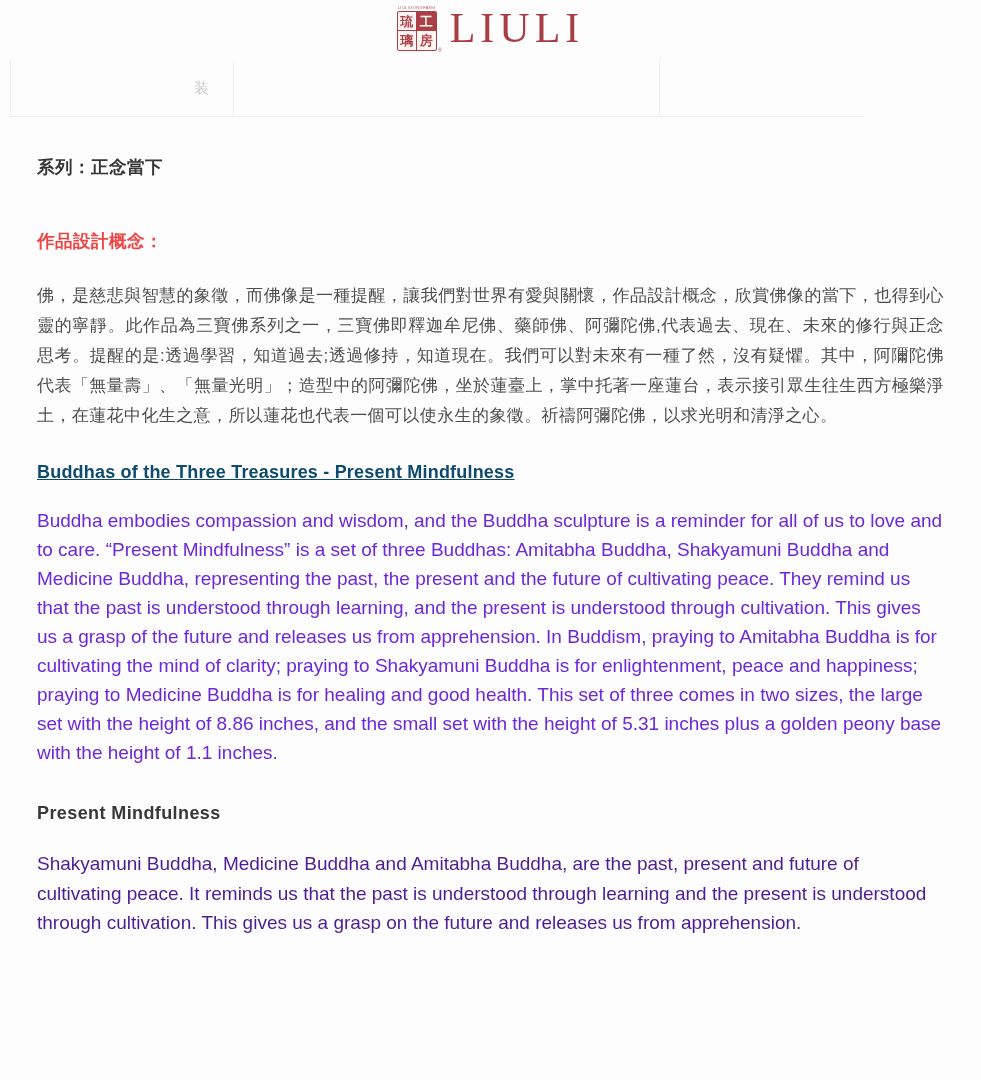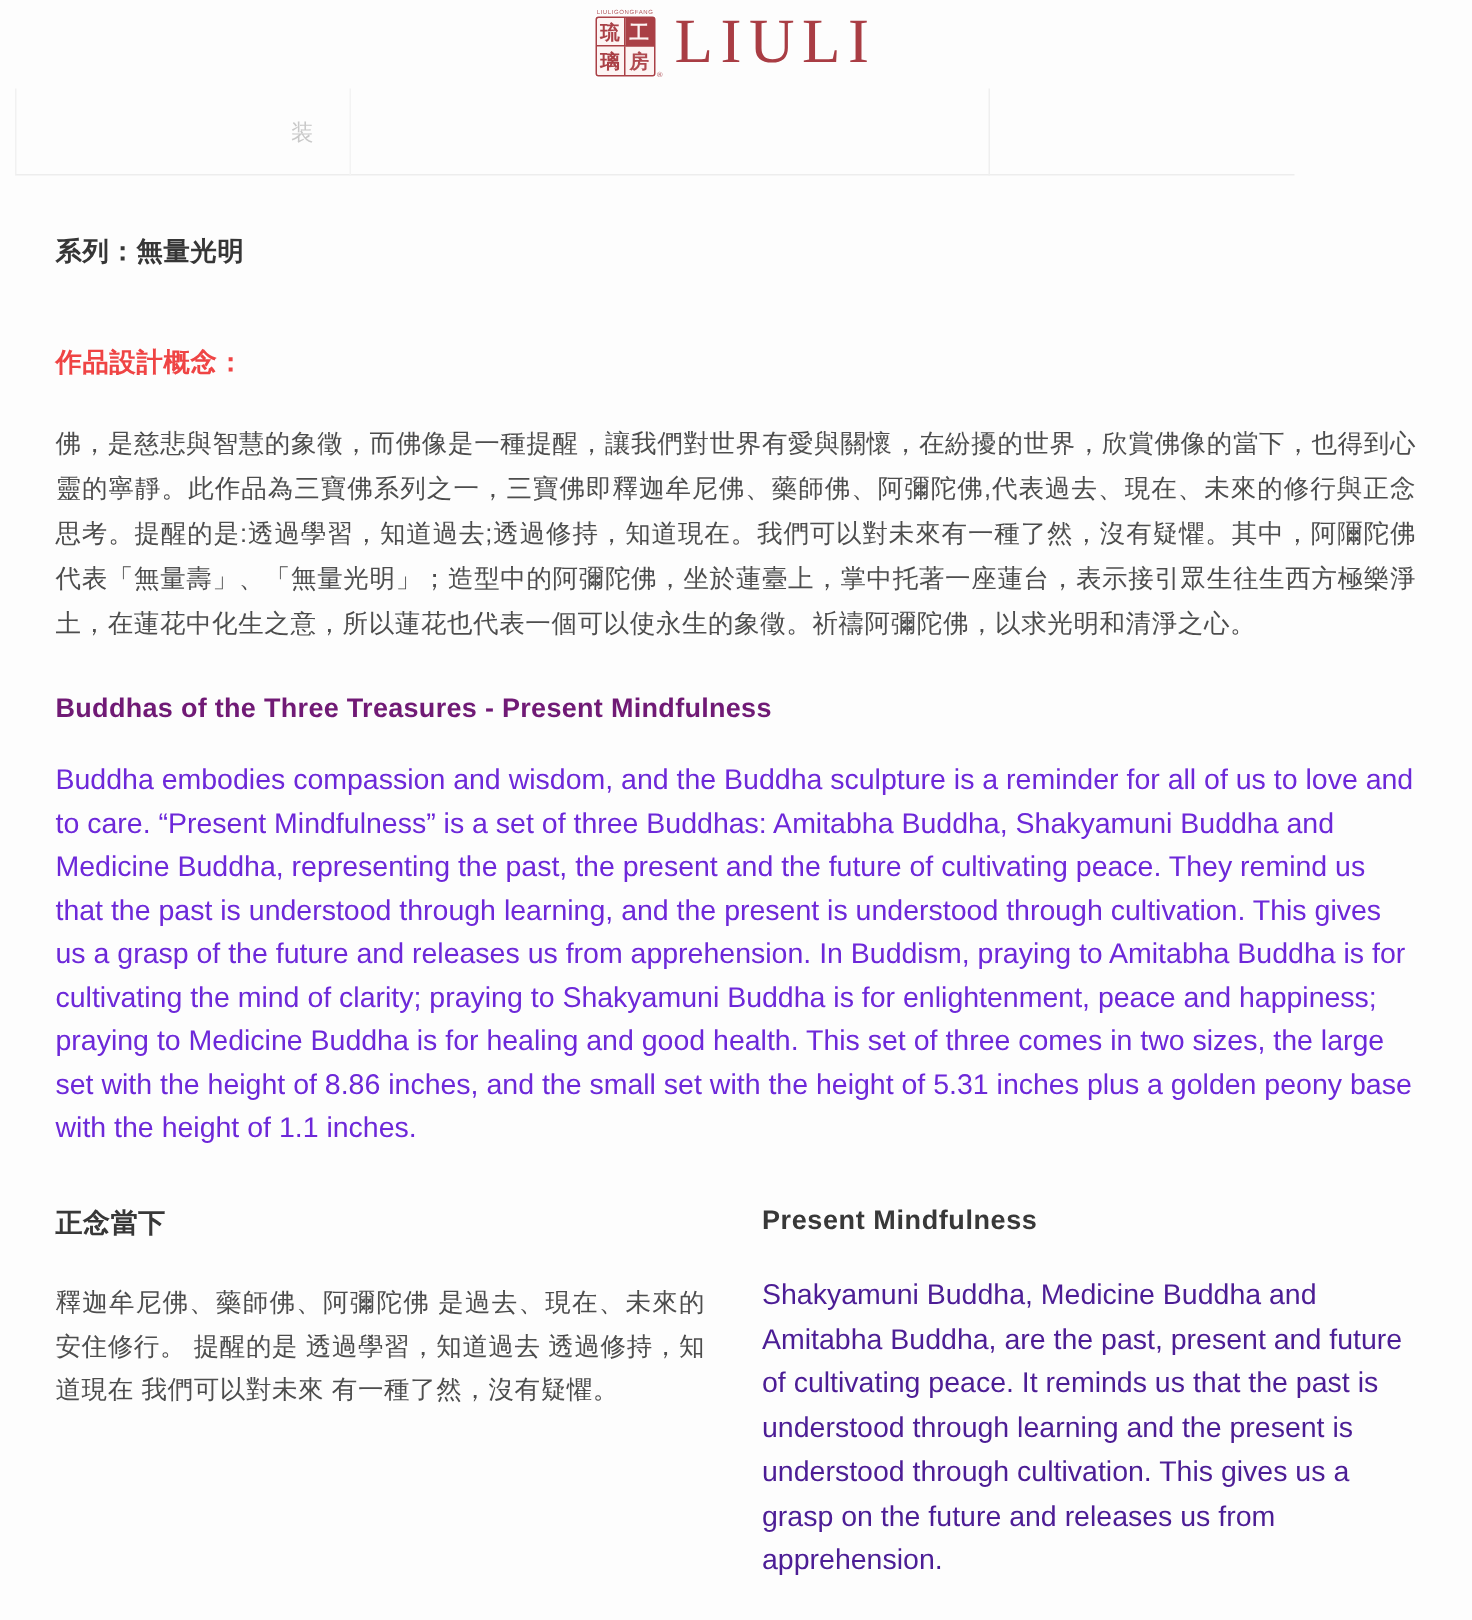--- a/index.html
+++ b/index.html
@@ -60,22 +60,23 @@
   }
   .h-concept {
     margin-top: 50px; font-size: 17.5px; font-weight: bold; color: #ef4444;
     letter-spacing: 0.5px;
   }
   .p-zh {
     margin-top: 28px; font-size: 17px; line-height: 30px; color: #4d4d4d;
     text-align: justify; letter-spacing: 0.4px;
   }
   .h-en {
-    margin-top: 31px; font-size: 18px; font-weight: bold; color: #701a75;
+    margin-top: 31px; font-size: 18px; font-weight: bold; color: #0c4a6e;
     letter-spacing: 0.2px;
+    text-decoration: underline;
   }
   .p-en {
     margin-top: 23px; font-size: 19px; line-height: 29px; color: #6d28d9;
   }
   
   .columns { margin-top: 36px; display: flex; gap: 38px; }
   .col-left  { flex: 0 0 433px; }
   .col-right { flex: 1; }
   .col-h {
     font-size: 18px; font-weight: bold; color: #383838; letter-spacing: 0.4px;
@@ -107,33 +108,29 @@
   </div>
 </header>
 
 <div class="ghost-bar">
   <span class="ghost-char">装</span>
   <span class="ghost-line-a"></span>
   <span class="ghost-line-b"></span>
 </div>
 
 <main>
-  <h2 class="h-series">系列：無量光明</h2>
+  <h2 class="h-series">系列：正念當下</h2>
 
   <h3 class="h-concept">作品設計概念：</h3>
 
-  <p class="p-zh">佛，是慈悲與智慧的象徵，而佛像是一種提醒，讓我們對世界有愛與關懷，在紛擾的世界，欣賞佛像的當下，也得到心靈的寧靜。此作品為三寶佛系列之一，三寶佛即釋迦牟尼佛、藥師佛、阿彌陀佛,代表過去、現在、未來的修行與正念思考。提醒的是:透過學習，知道過去;透過修持，知道現在。我們可以對未來有一種了然，沒有疑懼。其中，阿隬陀佛代表「無量壽」、「無量光明」；造型中的阿彌陀佛，坐於蓮臺上，掌中托著一座蓮台，表示接引眾生往生西方極樂淨土，在蓮花中化生之意，所以蓮花也代表一個可以使永生的象徵。祈禱阿彌陀佛，以求光明和清淨之心。</p>
+  <p class="p-zh">佛，是慈悲與智慧的象徵，而佛像是一種提醒，讓我們對世界有愛與關懷，作品設計概念，欣賞佛像的當下，也得到心靈的寧靜。此作品為三寶佛系列之一，三寶佛即釋迦牟尼佛、藥師佛、阿彌陀佛,代表過去、現在、未來的修行與正念思考。提醒的是:透過學習，知道過去;透過修持，知道現在。我們可以對未來有一種了然，沒有疑懼。其中，阿隬陀佛代表「無量壽」、「無量光明」；造型中的阿彌陀佛，坐於蓮臺上，掌中托著一座蓮台，表示接引眾生往生西方極樂淨土，在蓮花中化生之意，所以蓮花也代表一個可以使永生的象徵。祈禱阿彌陀佛，以求光明和清淨之心。</p>
 
   <h3 class="h-en">Buddhas of the Three Treasures - Present Mindfulness</h3>
 
   <p class="p-en">Buddha embodies compassion and wisdom, and the Buddha sculpture is a reminder for all of us to love and to care. “Present Mindfulness” is a set of three Buddhas: Amitabha Buddha, Shakyamuni Buddha and Medicine Buddha, representing the past, the present and the future of cultivating peace. They remind us that the past is understood through learning, and the present is understood through cultivation. This gives us a grasp of the future and releases us from apprehension. In Buddism, praying to Amitabha Buddha is for cultivating the mind of clarity; praying to Shakyamuni Buddha is for enlightenment, peace and happiness; praying to Medicine Buddha is for healing and good health. This set of three comes in two sizes, the large set with the height of 8.86 inches, and the small set with the height of 5.31 inches plus a golden peony base with the height of 1.1 inches.</p>
 
   <div class="columns">
-    <div class="col-left">
-      <h4 class="col-h">正念當下</h4>
-      <p class="col-body">釋迦牟尼佛、藥師佛、阿彌陀佛 是過去、現在、未來的安住修行。 提醒的是 透過學習，知道過去 透過修持，知道現在 我們可以對未來 有一種了然，沒有疑懼。</p>
-    </div>
     <div class="col-right">
       <h4 class="col-h">Present Mindfulness</h4>
       <p class="col-body">Shakyamuni Buddha, Medicine Buddha and Amitabha Buddha, are the past, present and future of cultivating peace. It reminds us that the past is understood through learning and the present is understood through cultivation. This gives us a grasp on the future and releases us from apprehension.</p>
     </div>
   </div>
 </main>
 
 </body></html>

